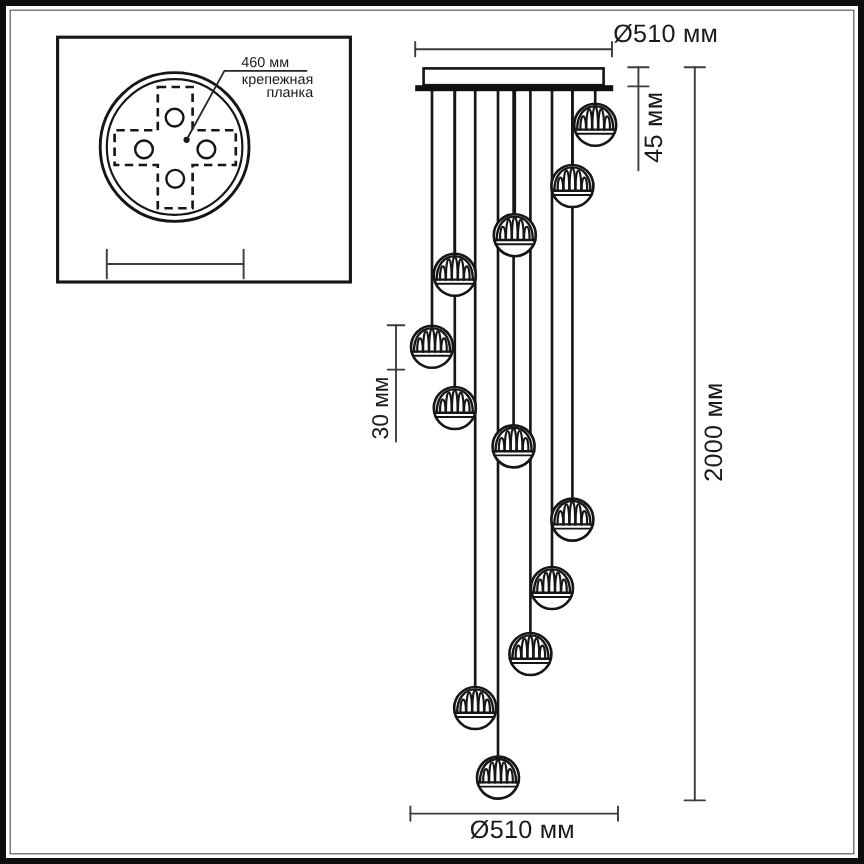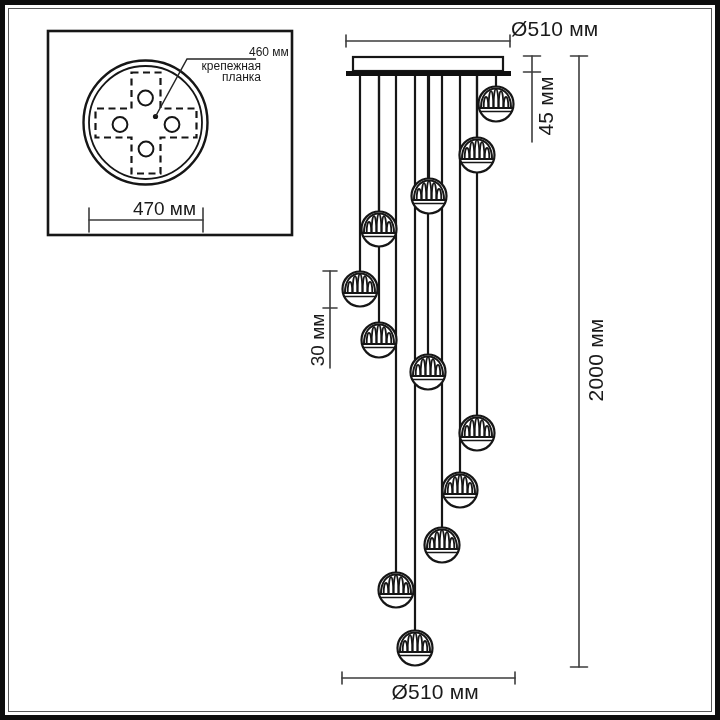--- a/index.html
+++ b/index.html
@@ -201,23 +201,22 @@
         <path d="M 402.7 652 C 402.2 637.3 407.8 637.3 407.3 652" fill="none" stroke="#161616" stroke-width="1.8" stroke-linecap="round"></path>
         <path d="M 407.7 652 C 407.2 629.6 412.8 629.6 412.3 652" fill="none" stroke="#161616" stroke-width="1.8" stroke-linecap="round"></path>
         <path d="M 412.7 652 C 412.2 626.4 417.8 626.4 417.3 652" fill="none" stroke="#161616" stroke-width="1.8" stroke-linecap="round"></path>
         <path d="M 417.7 652 C 417.2 629.6 422.8 629.6 422.3 652" fill="none" stroke="#161616" stroke-width="1.8" stroke-linecap="round"></path>
         <path d="M 422.7 652 C 422.2 637.3 427.8 637.3 427.3 652" fill="none" stroke="#161616" stroke-width="1.8" stroke-linecap="round"></path>
         <line x1="397.9632749625992" y1="652" x2="432.0367250374008" y2="652" stroke="#161616" stroke-width="2" stroke-linecap="round"></line>
         <line x1="399.1886116991581" y1="655.5" x2="430.8113883008419" y2="655.5" stroke="#161616" stroke-width="1.6" stroke-linecap="round"></line>
       </g>
     </svg>
 
-  <div class="lbl lbl-small" style="left:201px;top:45px;margin-left:48px;">460 мм</div>
+  <div class="lbl lbl-small" style="left:201px;top:45px;">460 мм</div>
   <div class="lbl lbl-small bracket ctr" style="left:181px;top:61px;width:80px;"><span>крепежная</span><br><span>планка</span></div>
-  <div class="lbl lbl-mid ctr" style="left:96px;top:198px;width:100px;">470 мм</div>
 
   <div class="lbl lbl-big" style="left:511px;top:17px;">Ø510 мм</div>
   <div class="lbl lbl-big rot" style="left:504px;top:96px;width:80px;height:20px;">45 мм</div>
   <div class="lbl lbl-big rot" style="left:545px;top:349px;width:100px;height:22px;">2000 мм</div>
   <div class="lbl lbl-mid rot" style="left:277px;top:330px;width:80px;height:20px;">30 мм</div>
   <div class="lbl lbl-big ctr" style="left:379px;top:680px;width:100px;">Ø510 мм</div>
 
   <div class="frame-gray"></div>
   <div class="frame-black"></div>
 </div>

